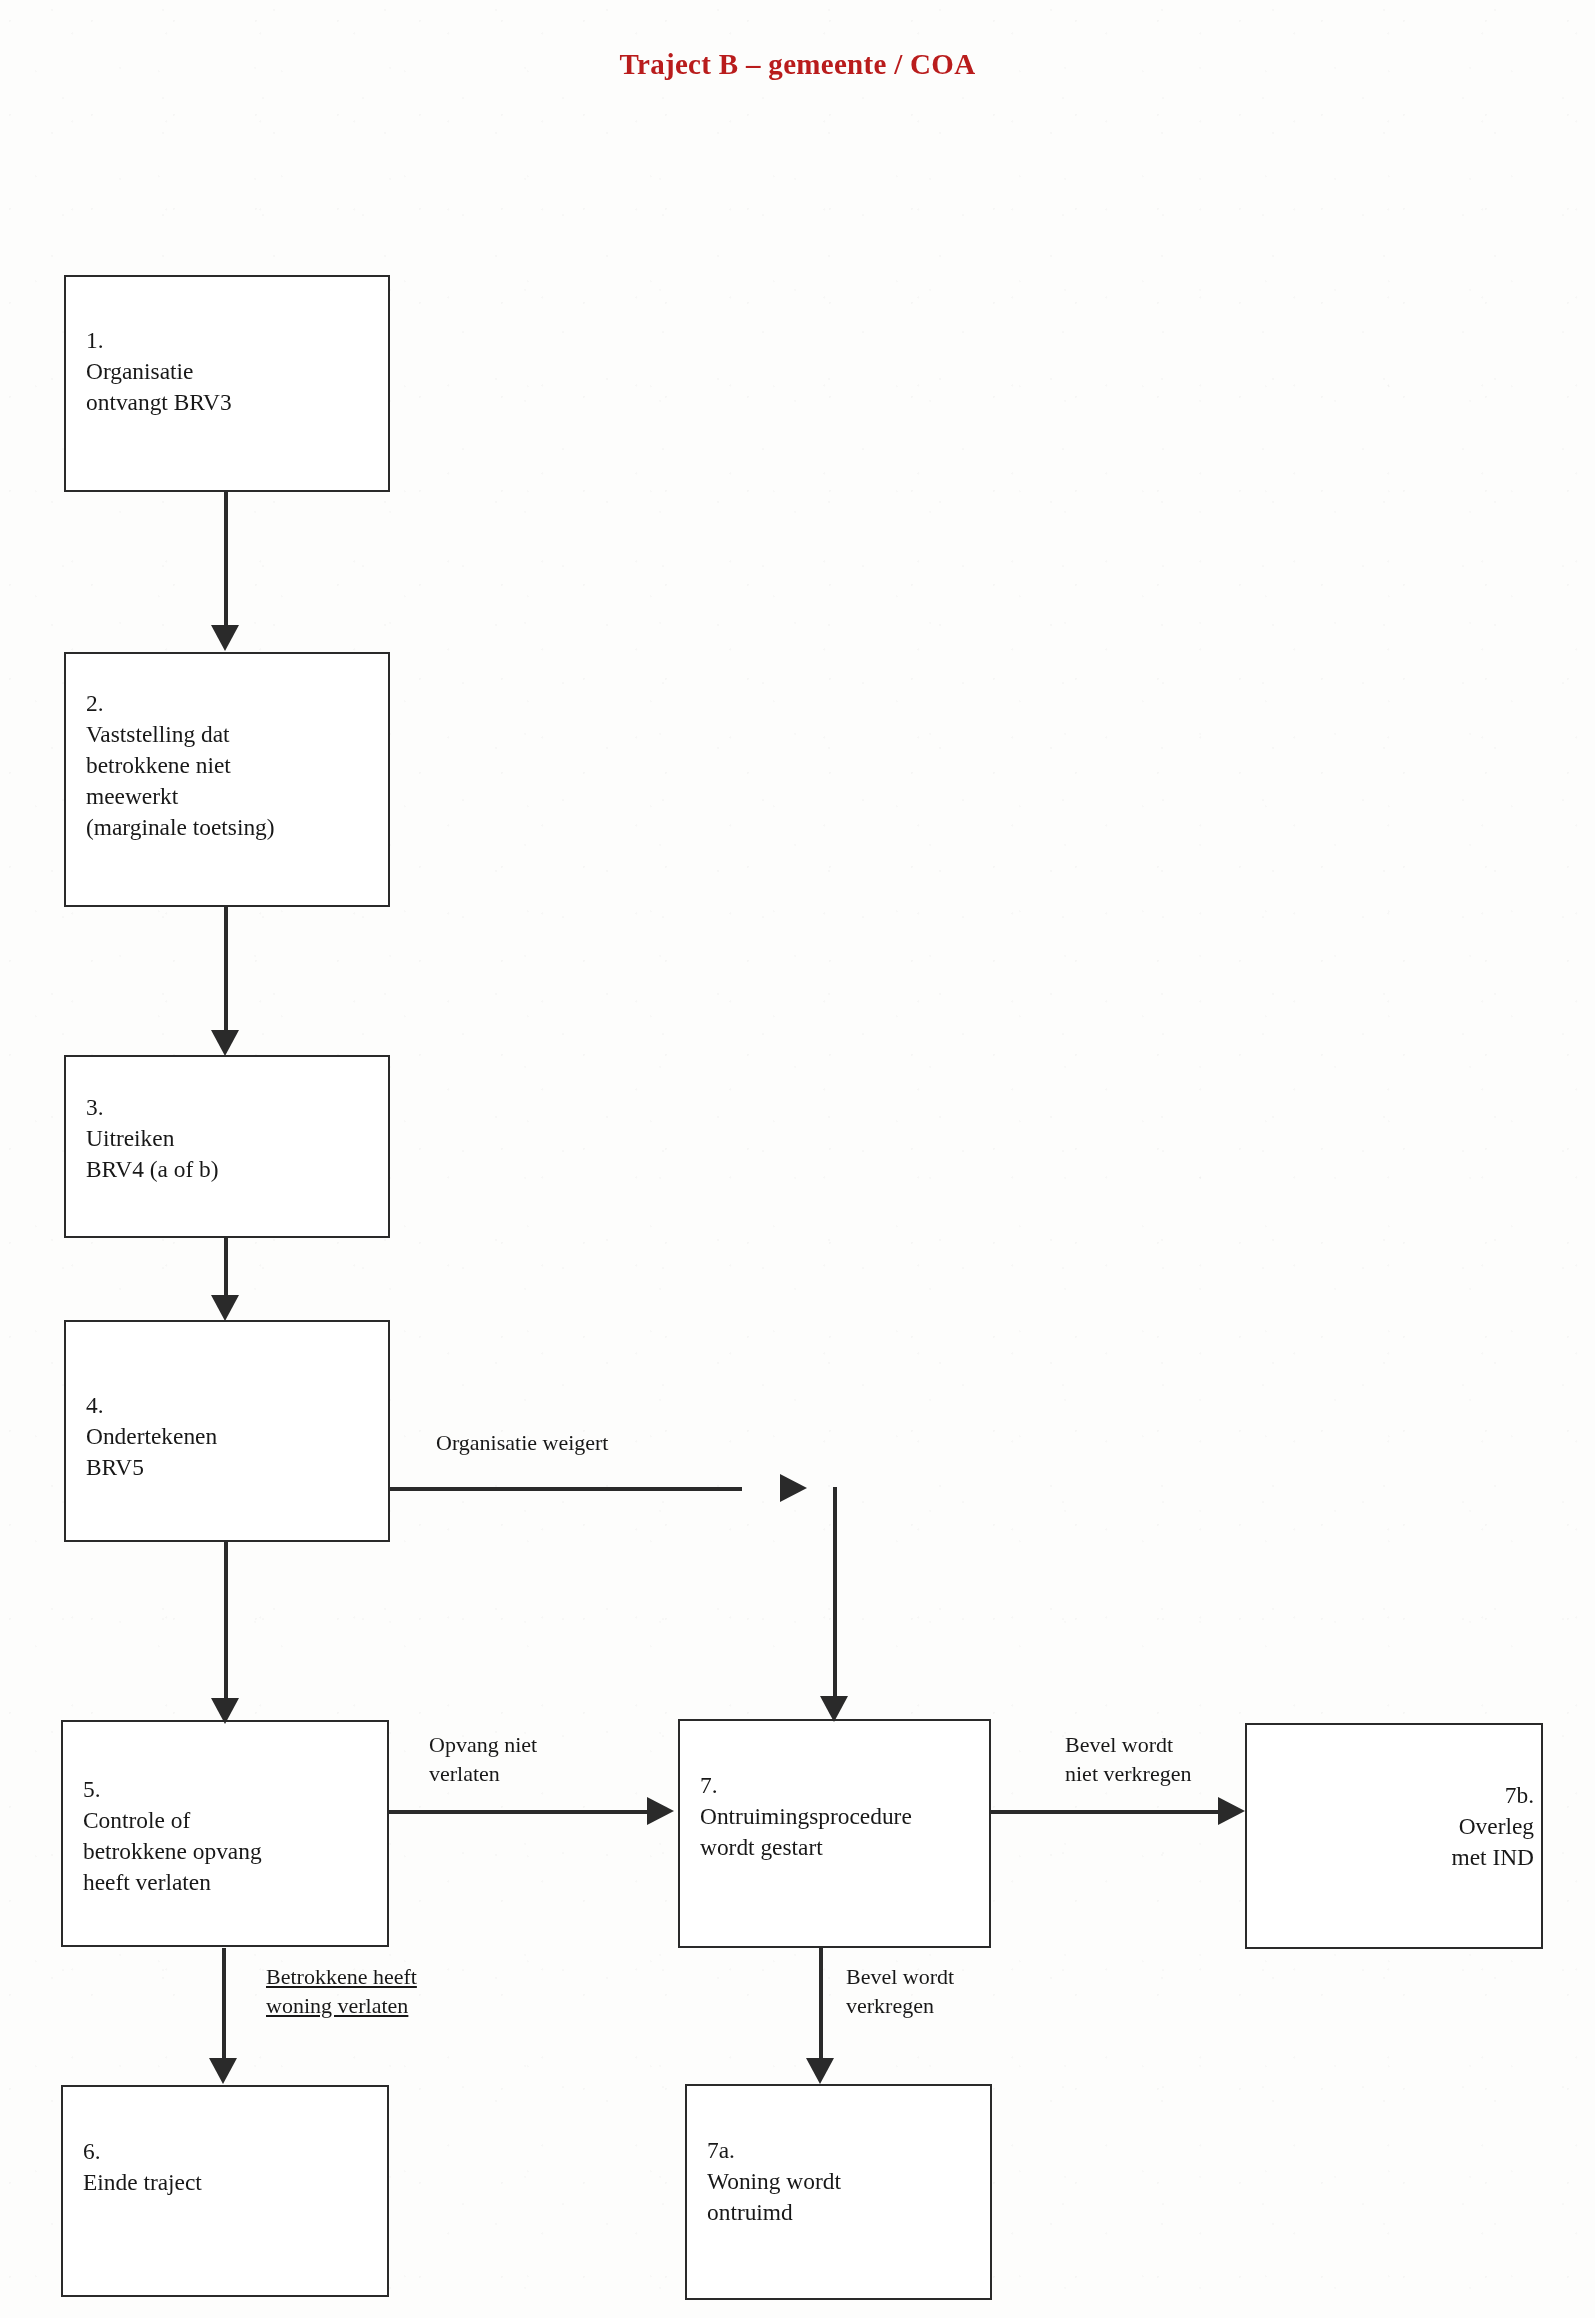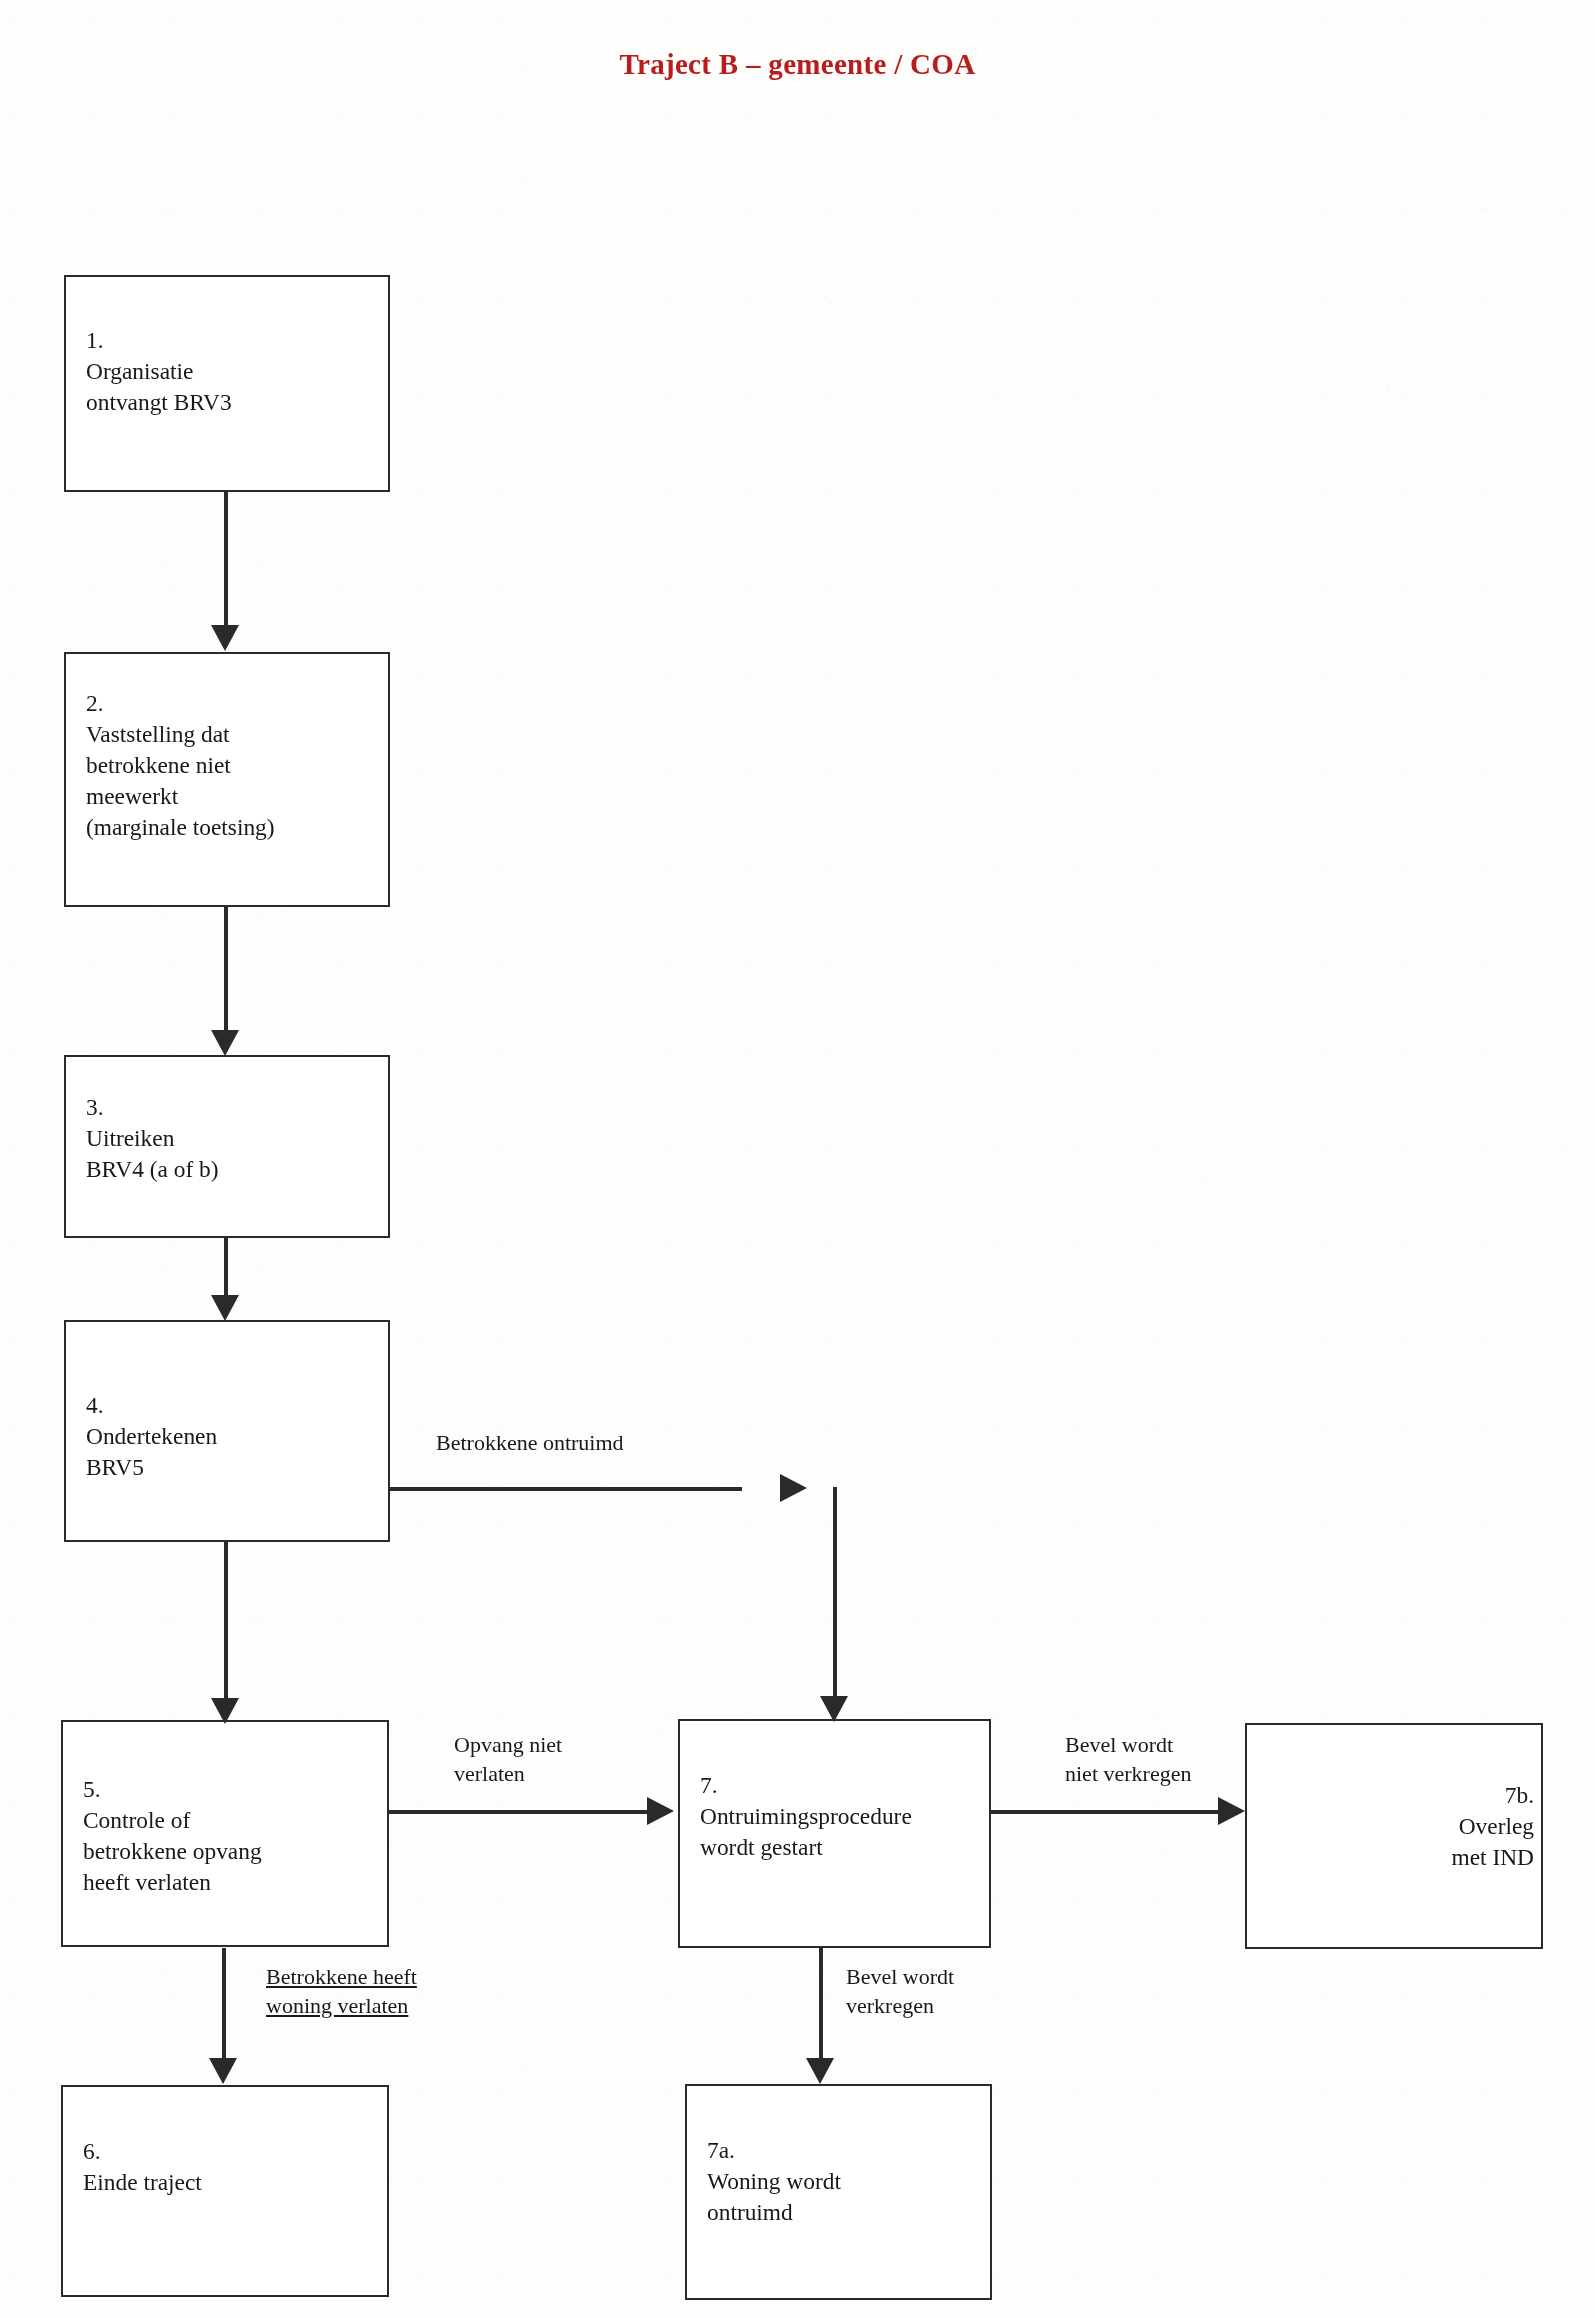--- a/index.html
+++ b/index.html
@@ -138,25 +138,25 @@
 <div class="line-v" style="left:224px;top:1238px;height:61px;"></div>
 <div class="arrow-down" style="left:211px;top:1295px;"></div>
 
 <div class="line-v" style="left:224px;top:1542px;height:159px;"></div>
 <div class="arrow-down" style="left:211px;top:1698px;"></div>
 
 <div class="line-h" style="left:390px;top:1487px;width:352px;"></div>
 <div class="arrow-right" style="left:780px;top:1474px;"></div>
 <div class="line-v" style="left:833px;top:1487px;height:212px;"></div>
 <div class="arrow-down" style="left:820px;top:1696px;"></div>
-<div class="edge-label" style="left:436px;top:1429px;">Betrokkene ontruimd</div>
+<div class="edge-label" style="left:436px;top:1429px;">Organisatie weigert</div>
 
 <div class="line-h" style="left:389px;top:1810px;width:258px;"></div>
 <div class="arrow-right" style="left:647px;top:1797px;"></div>
-<div class="edge-label" style="left:454px;top:1731px;">Opvang niet
+<div class="edge-label" style="left:429px;top:1731px;">Opvang niet
 verlaten</div>
 
 <div class="line-v" style="left:222px;top:1948px;height:115px;"></div>
 <div class="arrow-down" style="left:209px;top:2058px;"></div>
 <div class="edge-label" style="left:266px;top:1963px;text-decoration:underline;">Betrokkene heeft
 woning verlaten</div>
 
 <div class="line-h" style="left:991px;top:1810px;width:229px;"></div>
 <div class="arrow-right" style="left:1218px;top:1797px;"></div>
 <div class="edge-label" style="left:1065px;top:1731px;">Bevel wordt

